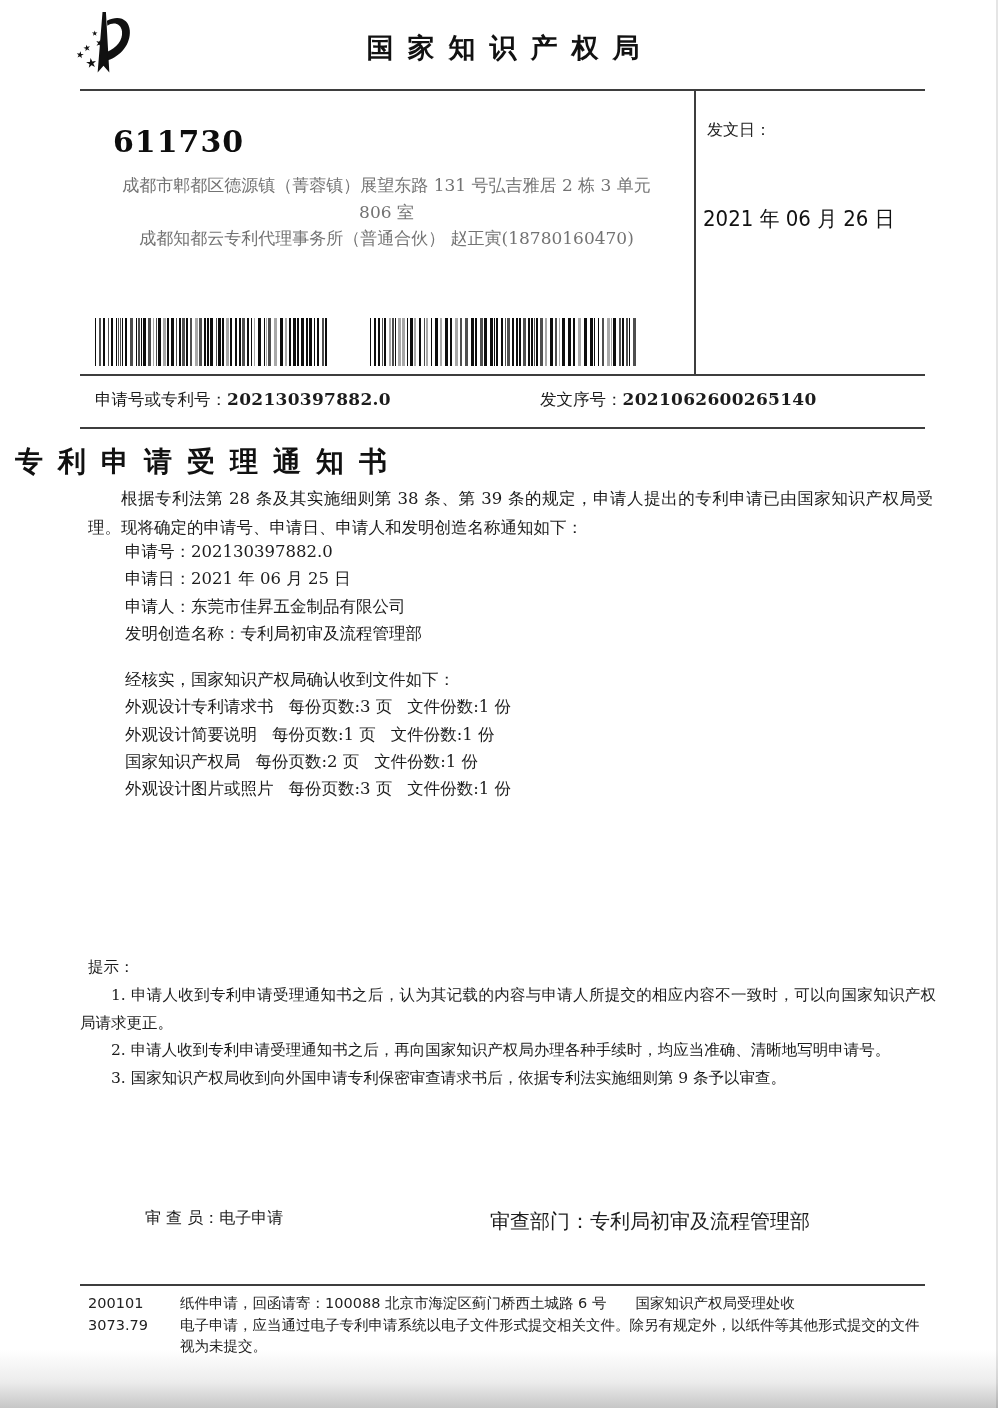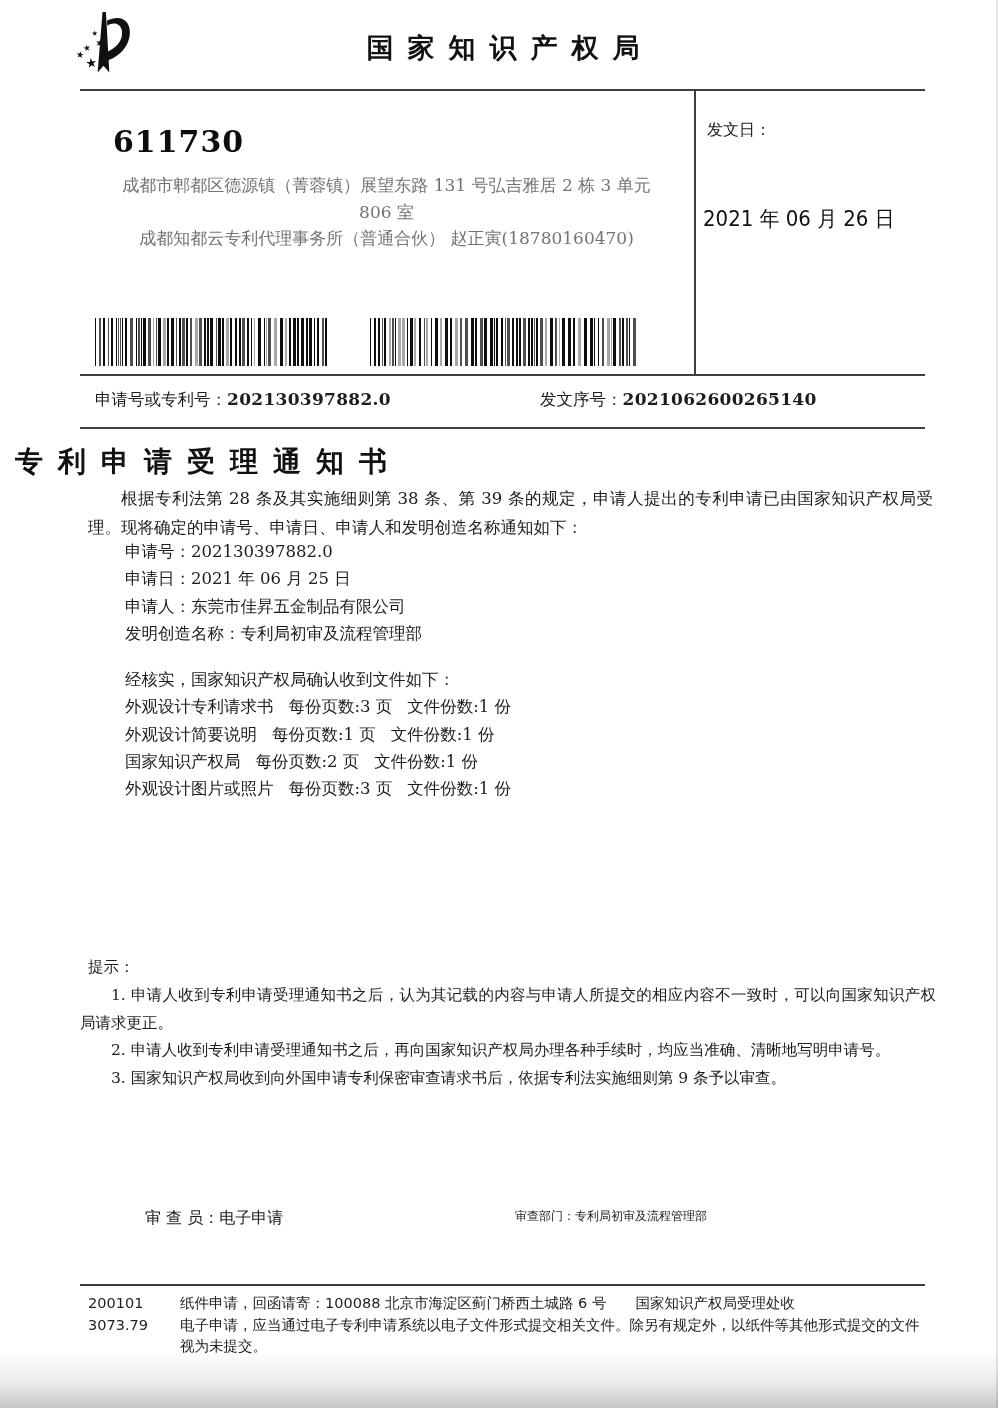--- a/index.html
+++ b/index.html
@@ -68,21 +68,21 @@
   .doc-line span { margin-right:15px; }
   .doc-line span:last-child { margin-right:16px; }
 
   
   .tips-label { position:absolute; left:88px; top:957px; font-size:15.5px; }
   .tips { position:absolute; left:80px; top:982px; width:856px; font-size:15.5px; line-height:27.5px; }
   .tips p { text-indent:2em; text-align:justify; }
 
   
   .signoff-examiner { position:absolute; left:145px; top:1208px; font-size:16px; }
-  .signoff-dept     { position:absolute; left:515px; top:1208px; font-size:12px; }
+  .signoff-dept     { position:absolute; left:490px; top:1208px; font-size:20px; }
 
   
   .footer {
     position:absolute; left:88px; top:1293px; width:845px;
     font-family:"DejaVu Sans", sans-serif; font-size:14.5px; line-height:21.5px; color:#222;
     display:grid; grid-template-columns:92px 1fr;
   }
   .footer .code { white-space:nowrap; }
 </style>
 </head>

